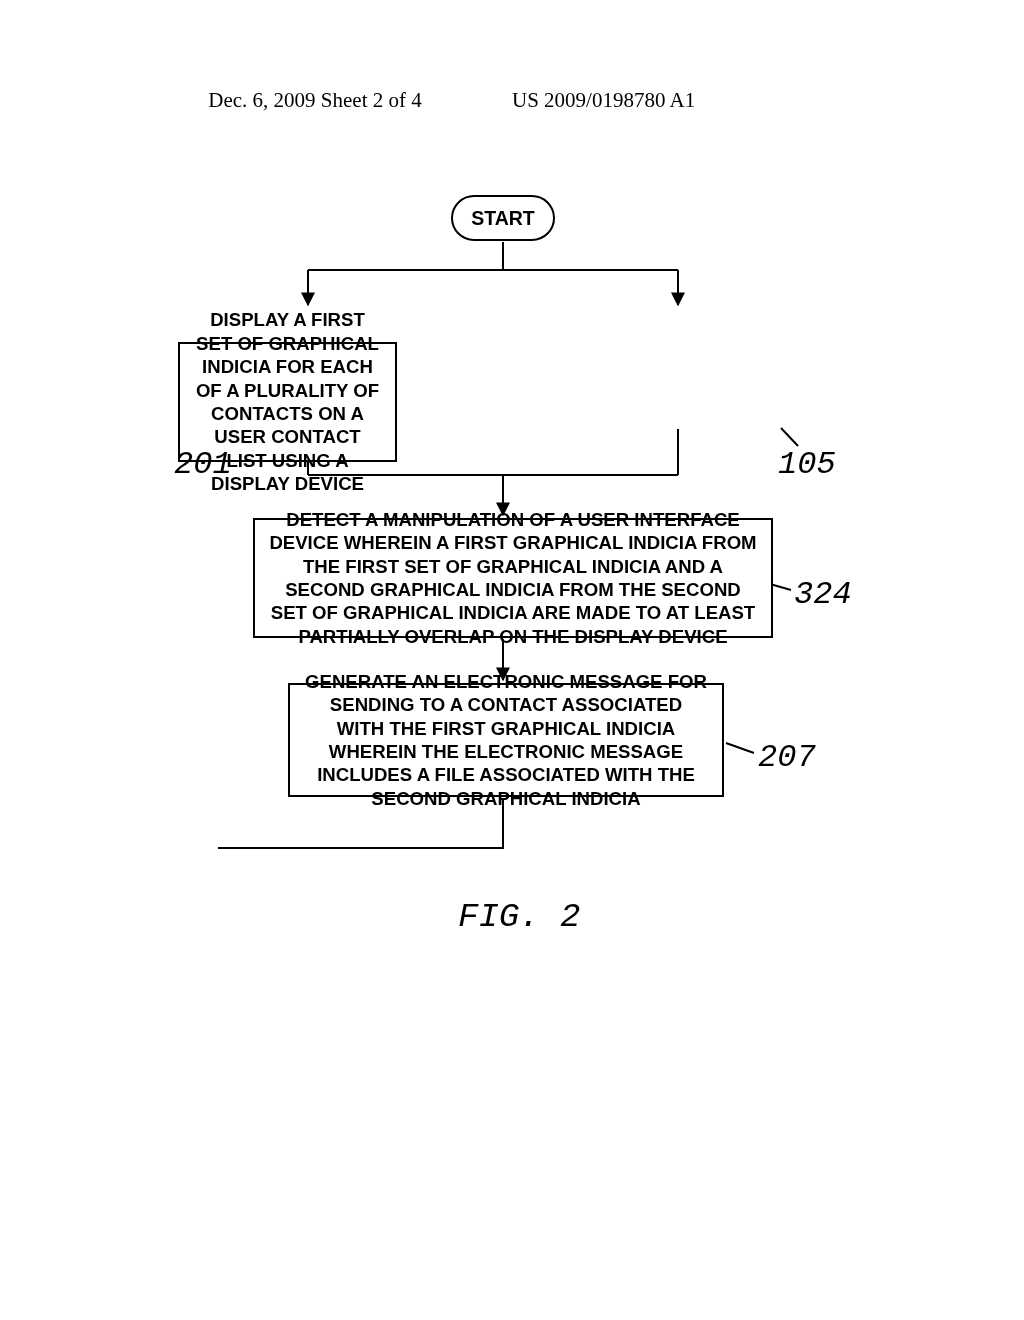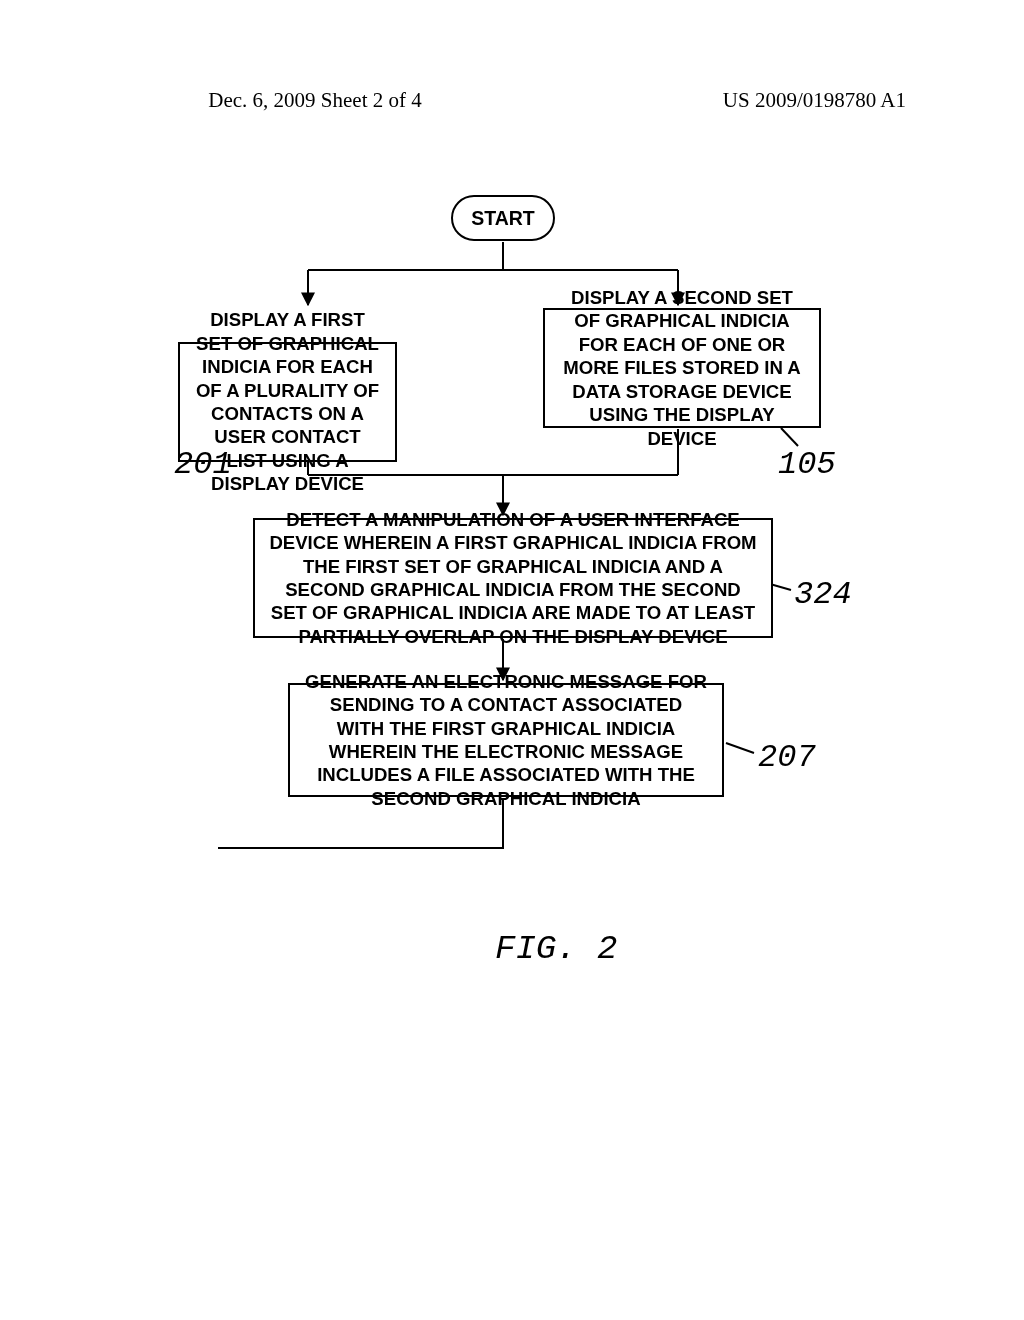--- a/index.html
+++ b/index.html
@@ -12,21 +12,21 @@
     color: #000;
   }
   .header {
     display: flex;
     justify-content: space-between;
     padding: 88px 118px 0 118px;
     font-size: 21px;
   }
   .header-left { font-weight: bold; flex: 1; }
   .header-mid  { flex: 1; text-align: center; }
-  .header-right{ flex: 1; text-align: right; }
+  .header-right{ flex: 1; text-align: left; }
 
   .diagram-area {
     position: absolute;
     left: 118px;
     top: 190px;
     width: 788px;
     height: 780px;
   }
 
   svg.connectors {
@@ -129,31 +129,28 @@
   </svg>
 
   <div class="start" style="left:333px; top:5px; width:104px; height:46px;">
     <span>START</span>
   </div>
 
   <div class="box" style="left:60px; top:118px; width:219px; height:120px;margin-top:34px;">
     <span>DISPLAY A FIRST SET OF GRAPHICAL INDICIA FOR EACH OF A PLURALITY OF CONTACTS ON A USER CONTACT LIST USING A DISPLAY DEVICE</span>
   </div>
 
-  <div class="box" style="left:425px; top:118px; width:278px; height:120px;">
-    <span>DISPLAY A SECOND SET OF GRAPHICAL INDICIA FOR EACH OF ONE OR MORE FILES STORED IN A DATA STORAGE DEVICE USING THE DISPLAY DEVICE</span>
-  </div>
 
   <div class="box" style="left:135px; top:328px; width:520px; height:120px;">
     <span>DETECT A MANIPULATION OF A USER INTERFACE DEVICE WHEREIN A FIRST GRAPHICAL INDICIA FROM THE FIRST SET OF GRAPHICAL INDICIA AND A SECOND GRAPHICAL INDICIA FROM THE SECOND SET OF GRAPHICAL INDICIA ARE MADE TO AT LEAST PARTIALLY OVERLAP ON THE DISPLAY DEVICE</span>
   </div>
 
   <div class="box" style="left:170px; top:493px; width:436px; height:114px;">
     <span>GENERATE AN ELECTRONIC MESSAGE FOR SENDING TO A CONTACT ASSOCIATED WITH THE FIRST GRAPHICAL INDICIA WHEREIN THE ELECTRONIC MESSAGE INCLUDES A FILE ASSOCIATED WITH THE SECOND GRAPHICAL INDICIA</span>
   </div>
 
   <div class="ref" style="left:56px;  top:256px;">201</div>
   <div class="ref" style="left:660px; top:256px;">105</div>
   <div class="ref" style="left:676px; top:386px;">324</div>
   <div class="ref" style="left:640px; top:549px;">207</div>
 
-  <div class="fig-label" style="left:340px; top:740px;margin-left:37px;">FIG. 2</div>
+  <div class="fig-label" style="left:340px; top:708px;">FIG. 2</div>
 </div>
 
 </body></html>

